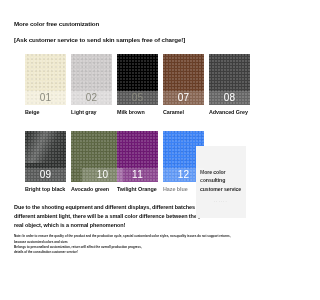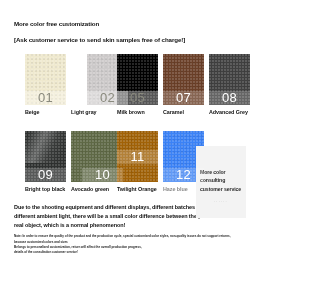--- a/index.html
+++ b/index.html
@@ -96,21 +96,21 @@
     pointer-events: none;
   }
 
   .swatch-number {
     position: relative;
     z-index: 2;
     width: 100%;
     height: 14px;
     line-height: 14px;
     text-align: center;
-    font-size: 13px;
+    font-size: 10px;
     color: #ffffff;
     background: rgba(255,255,255,0.20);
     letter-spacing: 0.2px;
   }
   .swatch-number.dark-num {
     color: #8a8a7e;
     background: rgba(255,255,255,0.34);
   }
 
   .swatch-label {
@@ -179,21 +179,21 @@
   <h2 class="heading-sub">[Ask customer service to send skin samples free of charge!]</h2>
 
   <div class="swatch-row row-one" id="row-one">
       <div class="swatch-cell">
         <div class="swatch-chip" style="background: rgb(239, 233, 206);">
           <div class="swatch-number dark-num">01</div>
         </div>
         <div class="swatch-label">Beige</div>
       </div>
       <div class="swatch-cell">
-        <div class="swatch-chip" style="background: rgb(205, 202, 202); margin-left: 16px;">
+        <div class="swatch-chip" style="background: rgb(205, 202, 202);">
           <div class="swatch-number dark-num">02</div>
         </div>
         <div class="swatch-label">Light gray</div>
       </div>
       <div class="swatch-cell">
         <div class="swatch-chip" style="background: #000000;">
           <div class="swatch-number dark-num">05</div>
         </div>
         <div class="swatch-label">Milk brown</div>
       </div>
@@ -218,21 +218,21 @@
         </div>
         <div class="swatch-label">Bright top black</div>
       </div>
       <div class="swatch-cell">
         <div class="swatch-chip" style="background: rgb(95, 105, 70); padding-left: 11px;">
           <div class="swatch-number">10</div>
         </div>
         <div class="swatch-label">Avocado green</div>
       </div>
       <div class="swatch-cell">
-        <div class="swatch-chip" style="background: #a16207; align-items: center;">
+        <div class="swatch-chip" style="background: #701a75;">
           <div class="swatch-number">11</div>
         </div>
         <div class="swatch-label">Twilight Orange</div>
       </div>
       <div class="swatch-cell">
         <div class="swatch-chip" style="background: #3b82f6;">
           <div class="swatch-number">12</div>
         </div>
         <div class="swatch-label muted">Haze blue</div>
       </div>

